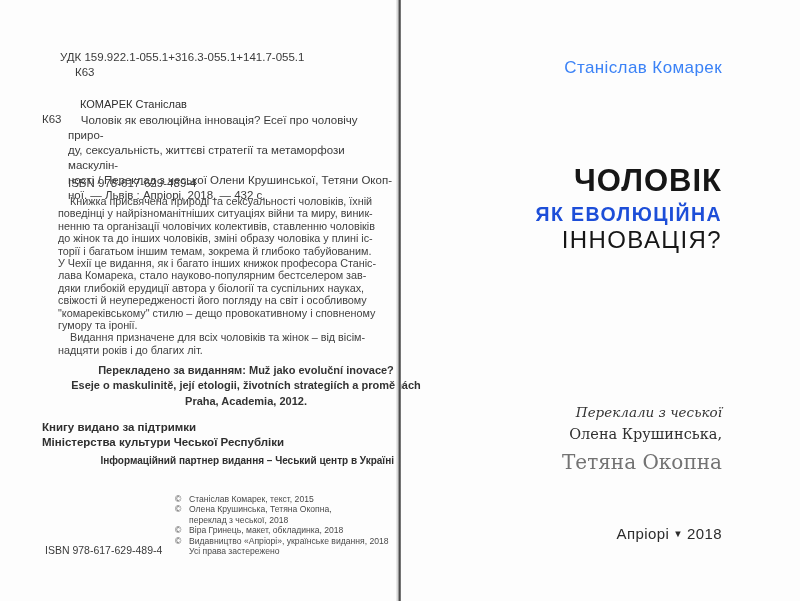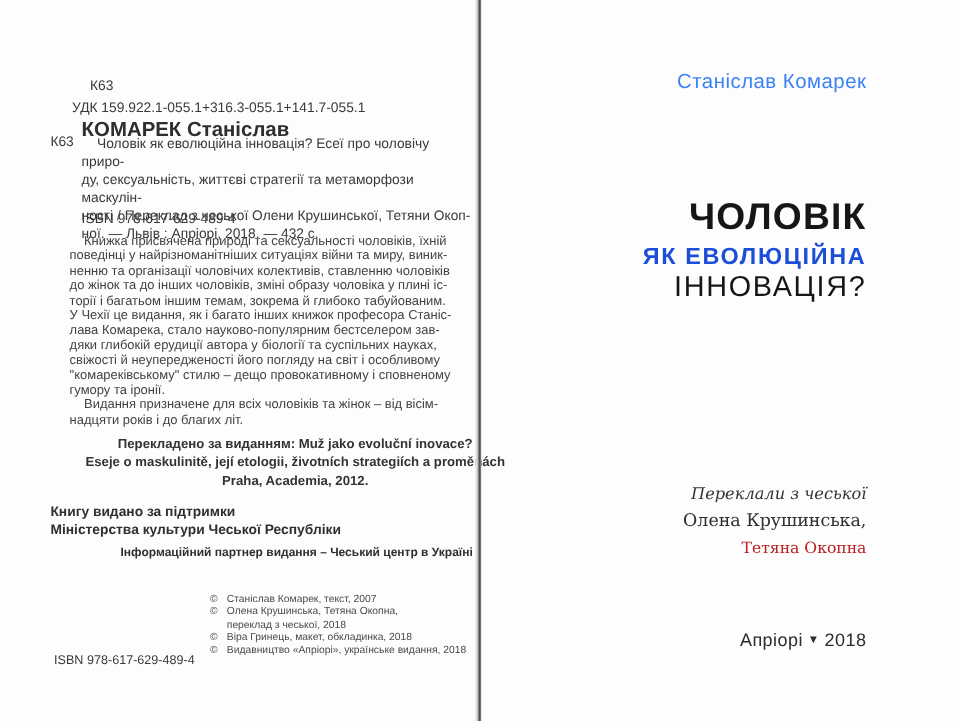--- a/index.html
+++ b/index.html
@@ -16,23 +16,23 @@
   .page.left  { left: 0;   width: 397px; }
   .page.right { left: 402px; width: 398px; }
   .gutter {
     position: absolute; top: 0; left: 396px; width: 5px; height: 601px;
     background: linear-gradient(to right, #f2f2f2 0%, #d0d0d0 35%, #4c4c4c 70%, #8a8a8a 100%);
   }
   .abs { position: absolute; }
   .pre { white-space: pre-line; }
 
   
-  .udk          { left: 60px;  top: 51px;  font-size: 11.5px; color: #3a3a3a; margin-top: 33px; }
+  .udk          { left: 60px;  top: 51px;  font-size: 11.5px; color: #3a3a3a; }
   .udk-k63     { left: 75px;  top: 66px;  font-size: 11.5px; color: #3a3a3a; }
-  .auth-head   { left: 68px;  top: 98px;  font-size: 17px; font-weight: 700; color: #2e2e2e; }
+  .auth-head   { left: 80px;  top: 98px;  font-size: 11px; font-weight: 400; color: #2e2e2e; }
   .margin-k63  { left: 42px;  top: 113px; font-size: 11.5px; color: #3a3a3a; }
   .biblio      { left: 68px;  top: 113px; width: 324px; font-size: 11.5px; line-height: 15px; color: #3a3a3a; }
   .isbn-top    { left: 68px;  top: 177px; font-size: 11.5px; color: #3a3a3a; }
   .annot       { left: 58px;  top: 195px; width: 352px; font-size: 10.8px; line-height: 12.4px; color: #424242; }
   .transl-src  { left: 42px;  top: 363px; width: 352px; text-align: center; font-size: 11px; line-height: 15.4px; font-weight: 600; color: #333; margin-left: 28px; }
   .support     { left: 42px;  top: 420px; width: 352px; text-align: left; font-size: 11.5px; line-height: 14.5px; font-weight: 700; color: #2f2f2f; }
   .partner     { left: 42px;  top: 455px; width: 352px; text-align: right; font-size: 10px; font-weight: 700; color: #2f2f2f; }
   .copyrights  { left: 175px; top: 494px; font-size: 8.6px; line-height: 10.4px; color: #4a4a4a; }
   .copy-row    { display: flex; }
   .copy-sym    { width: 14px; flex: 0 0 14px; }
@@ -40,21 +40,21 @@
 
   
   .r-block { right: 78px; text-align: right; }
   .r-author   { top: 58px;  font-size: 17px;  font-weight: 500; letter-spacing: 0.4px; color: #3b82f6; }
   .r-title1   { top: 163px; font-size: 31px;  font-weight: 800; letter-spacing: 1px;   color: #161616; }
   .r-title2   { top: 203px; font-size: 19.5px;font-weight: 800; letter-spacing: 1.4px; color: #1d4ed8; }
   .r-title3   { top: 226px; font-size: 24px;  font-weight: 400; letter-spacing: 1.4px; color: #161616; }
   .r-subtitle { top: 294px; font-size: 17px;  line-height: 25.5px; font-weight: 400; color: #3b3b3b; }
   .r-trans-label { top: 404px; font-family: "DejaVu Serif", serif; font-style: italic; font-size: 13.5px; color: #333; }
   .r-trans-1  { top: 426px; font-family: "DejaVu Serif", serif; font-size: 14.5px; color: #2f2f2f; }
-  .r-trans-2  { top: 450px; font-family: "DejaVu Serif", serif; font-size: 13px; color: #b91c1c; }
+  .r-trans-2  { top: 450px; font-family: "DejaVu Serif", serif; font-size: 20px; color: #737373; }
   .r-pub      { top: 525px; font-size: 15px; font-weight: 500; letter-spacing: 0.4px; color: #2c2c2c; }
   .r-pub .mark { font-size: 9.5px; vertical-align: 2px; margin: 0 4px; }
 </style>
 </head>
 <body>
 
 <div class="spread">
 
   <div class="page left">
     <div class="abs udk">УДК 159.922.1-055.1+316.3-055.1+141.7-055.1</div>
@@ -82,37 +82,41 @@
     <div class="abs transl-src pre">Перекладено за виданням: Muž jako evoluční inovace?
 Eseje o maskulinitě, její etologii, životních strategiích a proměnách
 Praha, Academia, 2012.</div>
     <div class="abs support pre">Книгу видано за підтримки
 Міністерства культури Чеської Республіки</div>
     <div class="abs partner">Інформаційний партнер видання – Чеський центр в Україні</div>
 
     <div class="abs copyrights">
       <div class="copy-row">
         <span class="copy-sym">©</span>
-        <span>Станіслав Комарек, текст, 2007</span>
+        <span>Станіслав Комарек, текст, 2015</span>
       </div>
       <div class="copy-row">
         <span class="copy-sym">©</span>
         <span>Олена Крушинська, Тетяна Окопна,</span>
       </div>
       <div class="copy-row">
         <span class="copy-sym"></span>
         <span>переклад з чеської, 2018</span>
       </div>
       <div class="copy-row">
         <span class="copy-sym">©</span>
         <span>Віра Гринець, макет, обкладинка, 2018</span>
       </div>
       <div class="copy-row">
         <span class="copy-sym">©</span>
         <span>Видавництво «Апріорі», українське видання, 2018</span>
+      </div>
+      <div class="copy-row">
+        <span class="copy-sym"></span>
+        <span>Усі права застережено</span>
       </div>
     </div>
 
     <div class="abs isbn-bottom">ISBN 978-617-629-489-4</div>
   </div>
 
   <div class="gutter"></div>
 
   <div class="page right">
     <div class="abs r-block r-author">Станіслав Комарек</div>

